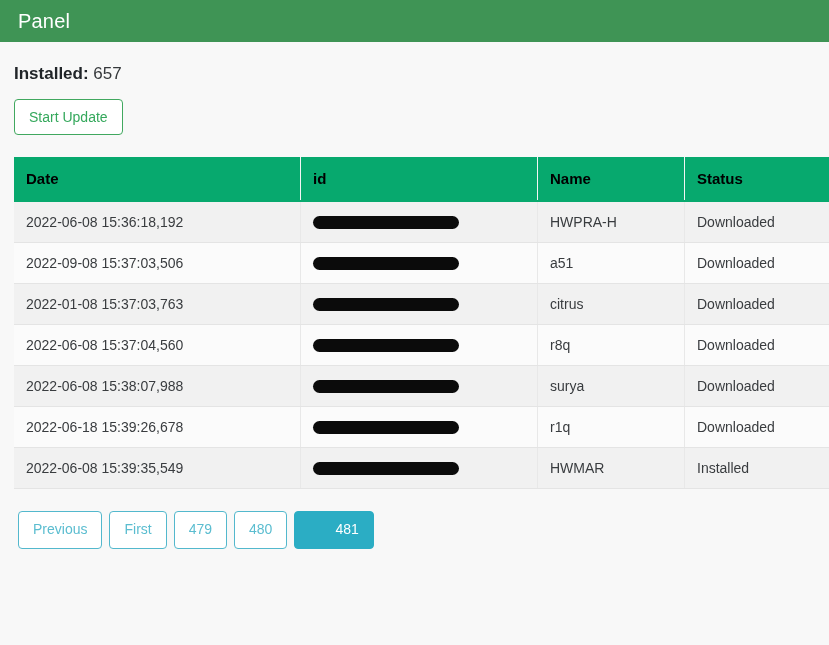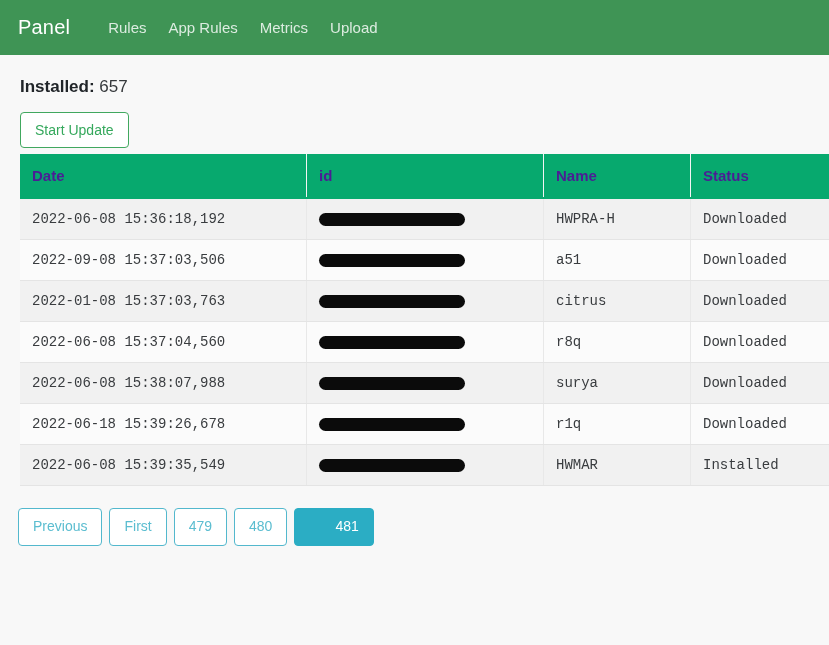--- a/index.html
+++ b/index.html
@@ -10,21 +10,21 @@
     width: 829px;
     height: 645px;
     background: #f8f8f8;
     font-family: "Liberation Sans", sans-serif;
     color: #333333;
     overflow: hidden;
   }
 
   
   .navbar {
-    height: 55px;
+    height: 42px;
     background: #3f9455;
     display: flex;
     align-items: center;
     padding: 0 0 0 18px;
     box-sizing: border-box;
   }
   .brand {
     color: #ffffff;
     font-size: 20px;
     letter-spacing: 0.2px;
@@ -39,40 +39,40 @@
   .nav-link {
     color: rgba(255,255,255,0.82);
     font-size: 15px;
     white-space: nowrap;
     text-decoration: none;
     cursor: pointer;
   }
 
   
   .content {
-    padding: 22px 18px 0 20px;
+    padding: 22px 18px 0 14px;
   }
   .stat-line {
     font-size: 17px;
     color: #212529;
     margin-bottom: 11px;
     white-space: nowrap;
   }
   .stat-label {
     font-weight: bold;
   }
   .stat-value {
     font-weight: normal;
     color: #35383b;
   }
 
   .btn-update {
     display: inline-block;
     margin-top: 4px;
-    margin-bottom: 6px;
+    margin-bottom: 22px;
     padding: 8px 14px;
     font-size: 14px;
     font-family: "Liberation Sans", sans-serif;
     color: #35a85c;
     background: #ffffff;
     border: 1px solid #41a85f;
     border-radius: 4px;
     cursor: pointer;
     line-height: 1.3;
   }
@@ -82,40 +82,39 @@
     width: 734px;
   }
   table.data-table {
     width: 100%;
     border-collapse: collapse;
     font-size: 14px;
     table-layout: fixed;
   }
   table.data-table thead th {
     background: #07a96e;
-    color: #4c1d95;
+    color: #000000;
     font-weight: bold;
     font-size: 15px;
     text-align: left;
     padding: 13px 12px;
     border-right: 1px solid #f4f4f4;
     border-bottom: 2px solid #07a96e;
   }
   table.data-table thead th:last-child {
     border-right: none;
   }
   table.data-table tbody td {
     padding: 12px 12px;
     border-bottom: 1px solid #e4e4e4;
     border-right: 1px solid #e8e8e8;
     color: #393c3f;
     vertical-align: middle;
     white-space: nowrap;
     overflow: hidden;
-    font-family: Liberation Mono, monospace;
   }
   table.data-table tbody td:last-child {
     border-right: none;
   }
   table.data-table tbody tr:nth-child(odd) {
     background: #f1f1f1;
   }
   table.data-table tbody tr:nth-child(even) {
     background: #fbfbfb;
   }
@@ -156,26 +155,20 @@
     border-color: #2badc4;
     color: #ffffff;
     padding-left: 40px;
   }
 </style>
 </head>
 <body>
 
 <div class="navbar">
   <div class="brand">Panel</div>
-  <div class="nav-links">
-    <a class="nav-link">Rules</a>
-    <a class="nav-link">App Rules</a>
-    <a class="nav-link">Metrics</a>
-    <a class="nav-link">Upload</a>
-  </div>
 </div>
 
 <div class="content">
 
   <div class="stat-line">
     <span class="stat-label">Installed:</span>
     <span class="stat-value">657</span>
   </div>
 
 

